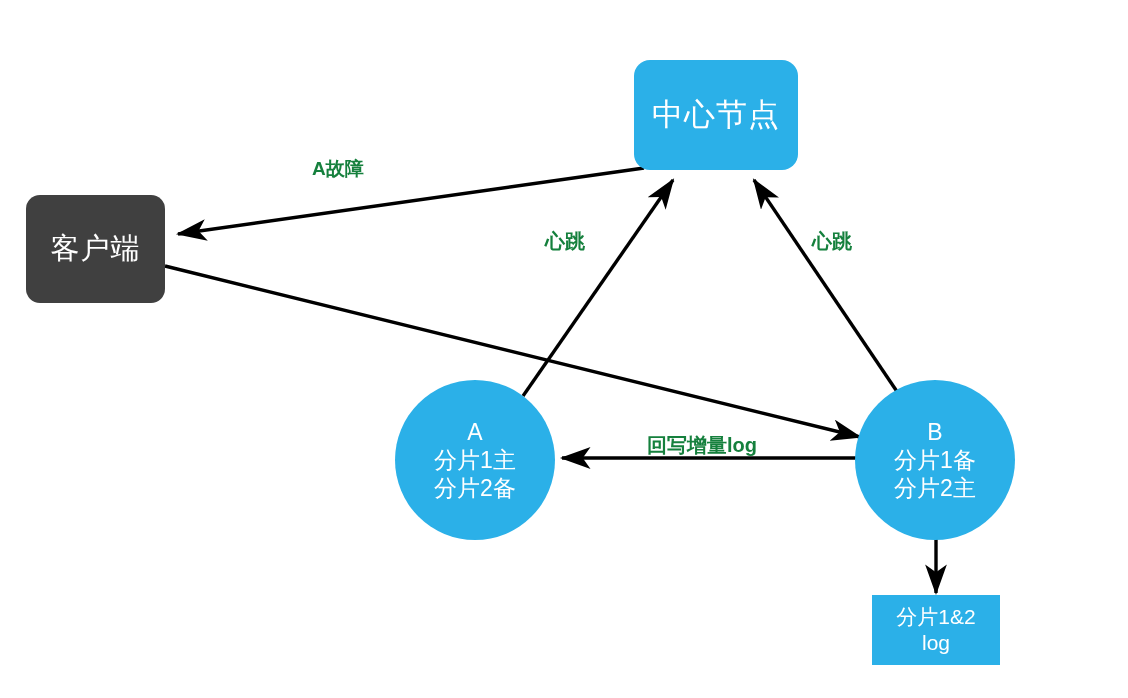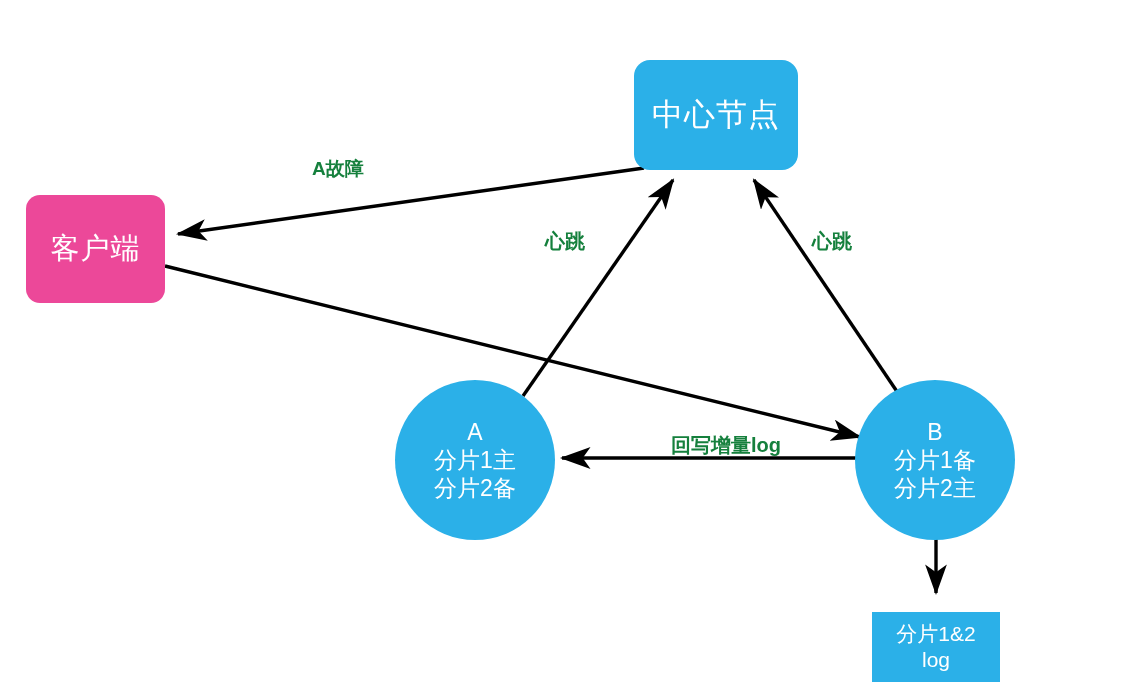--- a/index.html
+++ b/index.html
@@ -62,35 +62,34 @@
   }
   .node-a { left: 395px; top: 380px; }
   .node-b { left: 855px; top: 380px; }
   .node-log {
     left: 872px;
     top: 595px;
     width: 128px;
     height: 70px;
     border-radius: 0px;
     font-size: 21px;
-    margin-top: 17px;
   }
   .node-line { display: block; white-space: nowrap; }
   .edge-label {
     position: absolute;
     font-weight: bold;
     color: #15803d;
     white-space: nowrap;
     z-index: 4;
   }
   .lbl-fault      { left: 312px; top: 156px; font-size: 19px; }
   .lbl-request    { left: 306px; top: 266px; font-size: 20px; }
   .lbl-hb-left    { left: 545px; top: 228px; font-size: 20px; }
   .lbl-hb-right   { left: 812px; top: 228px; font-size: 20px; }
-  .lbl-writeback  { left: 647px; top: 432px; font-size: 20px; margin-left: 24px; }
+  .lbl-writeback  { left: 647px; top: 432px; font-size: 20px; }
 </style>
 </head>
 <body>
 
 <div id="canvas">
 
   <svg id="edges" viewBox="0 0 1128 698" xmlns="http://www.w3.org/2000/svg">
     <defs>
       <marker id="arrowhead" markerWidth="10" markerHeight="10" refX="8.4" refY="3.2" orient="auto" markerUnits="strokeWidth">
         <path d="M0,0 L9,3.2 L0,6.4 L2.3,3.2 z" fill="#000000"></path>
@@ -107,21 +106,21 @@
 
     <line x1="862" y1="458" x2="562" y2="458" stroke="#000000" stroke-width="3.4" marker-end="url(#arrowhead)"></line>
 
     <line x1="936" y1="536" x2="936" y2="593" stroke="#000000" stroke-width="3.4" marker-end="url(#arrowhead)"></line>
   </svg>
 
   <div class="node node-center" style="background:#2bb0e8">
     <span class="node-line">中心节点</span>
   </div>
 
-  <div class="node node-client" style="background:#ec4899">
+  <div class="node node-client" style="background:#404040">
     <span class="node-line">客户端</span>
   </div>
 
   <div class="node node-a" style="background:#2bb0e8">
     <span class="node-line">A</span>
     <span class="node-line">分片1主</span>
     <span class="node-line">分片2备</span>
   </div>
 
   <div class="node node-b" style="background:#2bb0e8">

